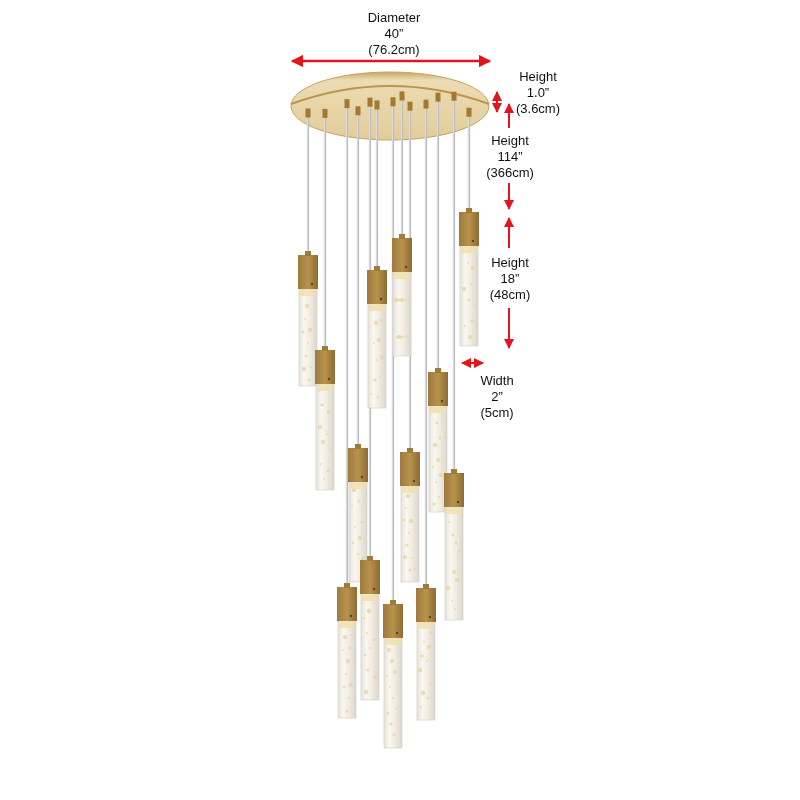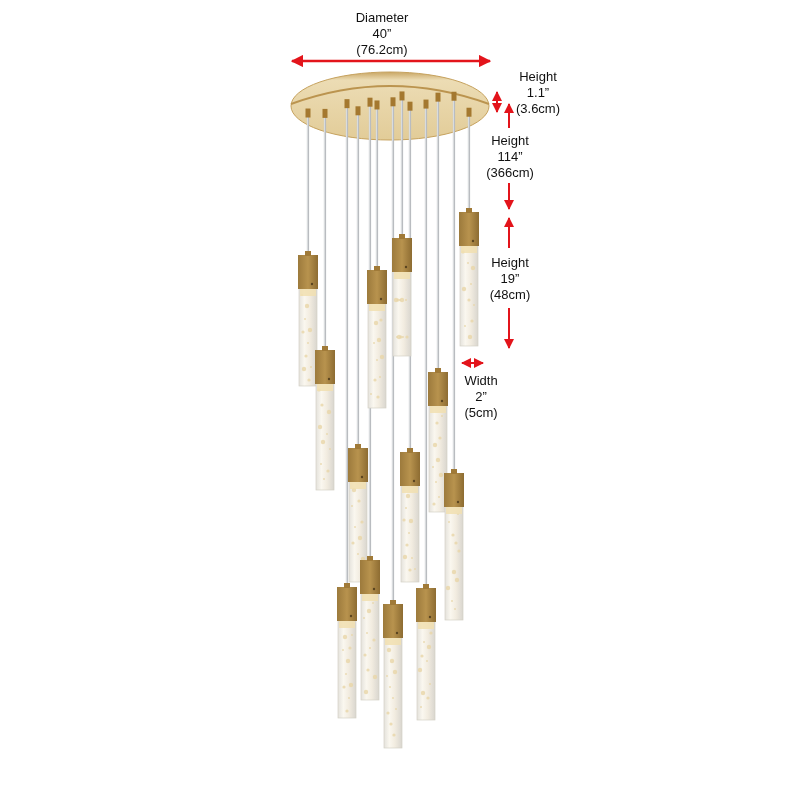--- a/index.html
+++ b/index.html
@@ -320,41 +320,41 @@
 
   <line x1="509" y1="128" x2="509" y2="104" stroke="#e3141b" stroke-width="2" marker-end="url(#arrowEnd)"></line>
   <line x1="509" y1="183" x2="509" y2="209" stroke="#e3141b" stroke-width="2" marker-end="url(#arrowEnd)"></line>
 
   <line x1="509" y1="248" x2="509" y2="218" stroke="#e3141b" stroke-width="2" marker-end="url(#arrowEnd)"></line>
   <line x1="509" y1="308" x2="509" y2="348" stroke="#e3141b" stroke-width="2" marker-end="url(#arrowEnd)"></line>
 
   <line x1="462" y1="363" x2="483" y2="363" stroke="#e3141b" stroke-width="2" marker-start="url(#arrowStart)" marker-end="url(#arrowEnd)"></line>
 </svg>
 
-<div class="label" style="left:327px; top:10px; width:110px;">
+<div class="label" style="left:339px; top:10px; width:110px;">
   <div>Diameter</div>
   <div>40”</div>
   <div>(76.2cm)</div>
 </div>
 
 <div class="label" style="left:508px; top:69px; width:60px;">
   <div>Height</div>
-  <div>1.1”</div>
+  <div>1.0”</div>
   <div>(3.6cm)</div>
 </div>
 
 <div class="label" style="left:480px; top:133px; width:60px;">
   <div>Height</div>
   <div>114”</div>
   <div>(366cm)</div>
 </div>
 
 <div class="label" style="left:480px; top:255px; width:60px;">
   <div>Height</div>
-  <div>19”</div>
+  <div>18”</div>
   <div>(48cm)</div>
 </div>
 
-<div class="label" style="left:455px; top:373px; width:52px;">
+<div class="label" style="left:455px; top:373px; width:52px;padding-left:16px;">
   <div>Width</div>
   <div>2”</div>
   <div>(5cm)</div>
 </div>
 
 </body></html>

